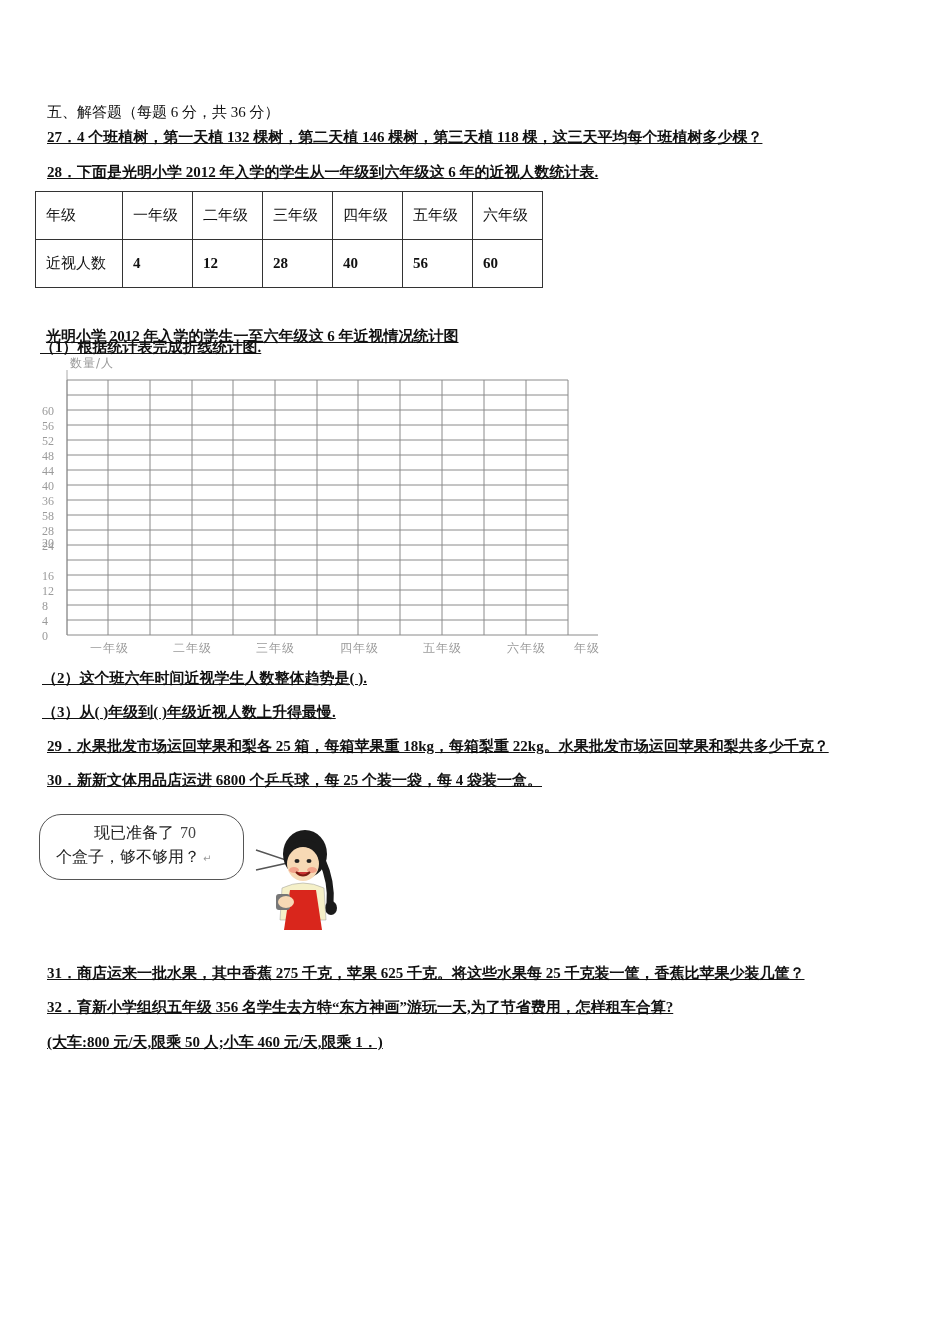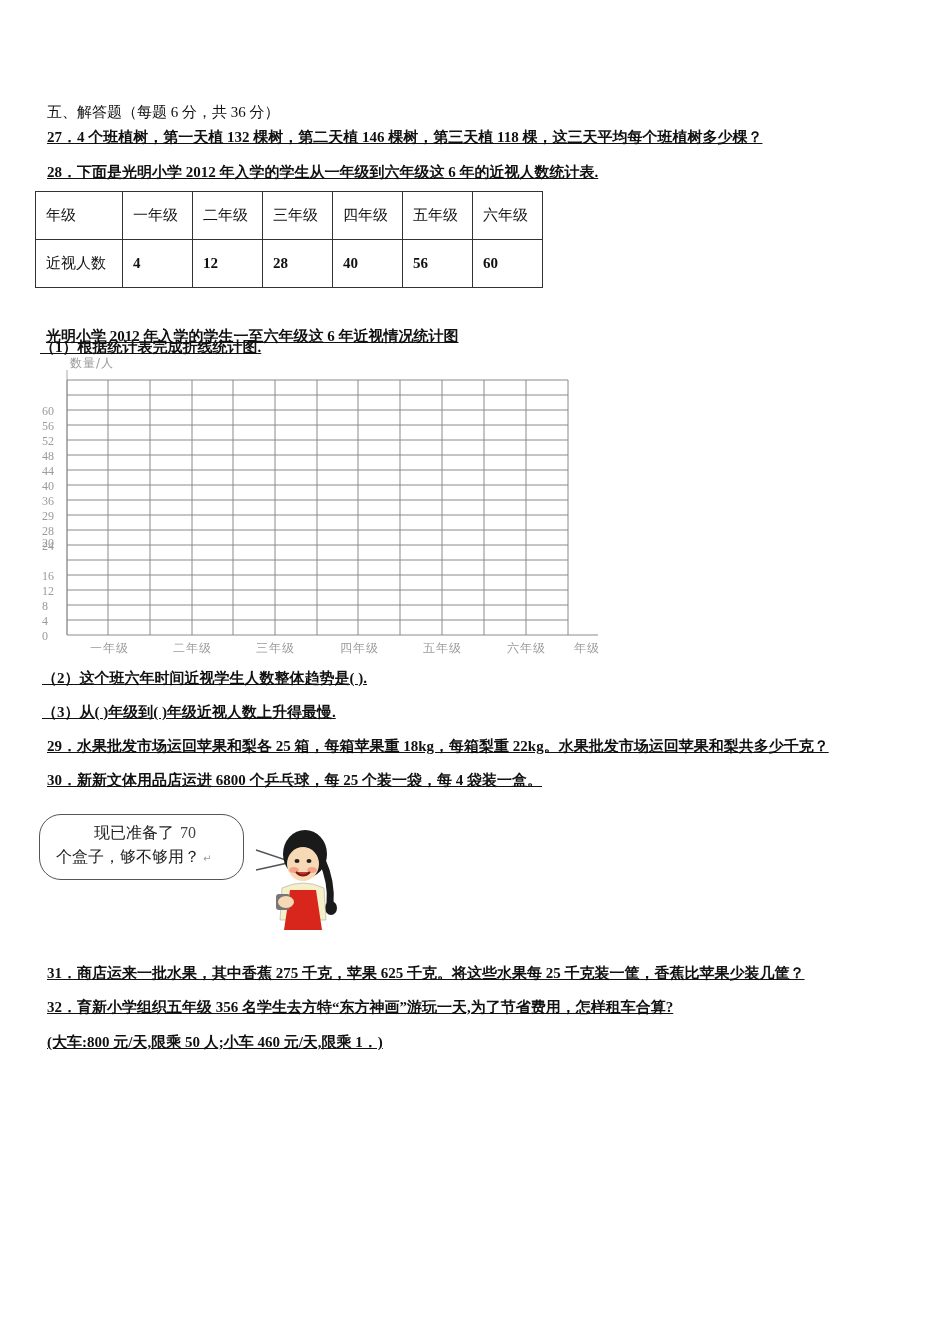--- a/index.html
+++ b/index.html
@@ -185,21 +185,21 @@
   </svg>
   <span class="ylabel">数量/人</span>
 
   <span class="ytick" style="top:53px;">60</span>
   <span class="ytick" style="top:68px;">56</span>
   <span class="ytick" style="top:83px;">52</span>
   <span class="ytick" style="top:98px;">48</span>
   <span class="ytick" style="top:113px;">44</span>
   <span class="ytick" style="top:128px;">40</span>
   <span class="ytick" style="top:143px;">36</span>
-  <span class="ytick" style="top:158px;">29</span>
+  <span class="ytick" style="top:158px;">58</span>
   <span class="ytick" style="top:173px;">28</span>
   <span class="ytick" style="top:188px;">24</span>
   <span class="ytick" style="top:185px;">20</span>
   <span class="ytick" style="top:218px;">16</span>
   <span class="ytick" style="top:233px;">12</span>
   <span class="ytick" style="top:248px;">8</span>
   <span class="ytick" style="top:263px;">4</span>
   <span class="ytick" style="top:278px;">0</span>
 
   <span class="xtick" style="left:50px;">一年级</span>

